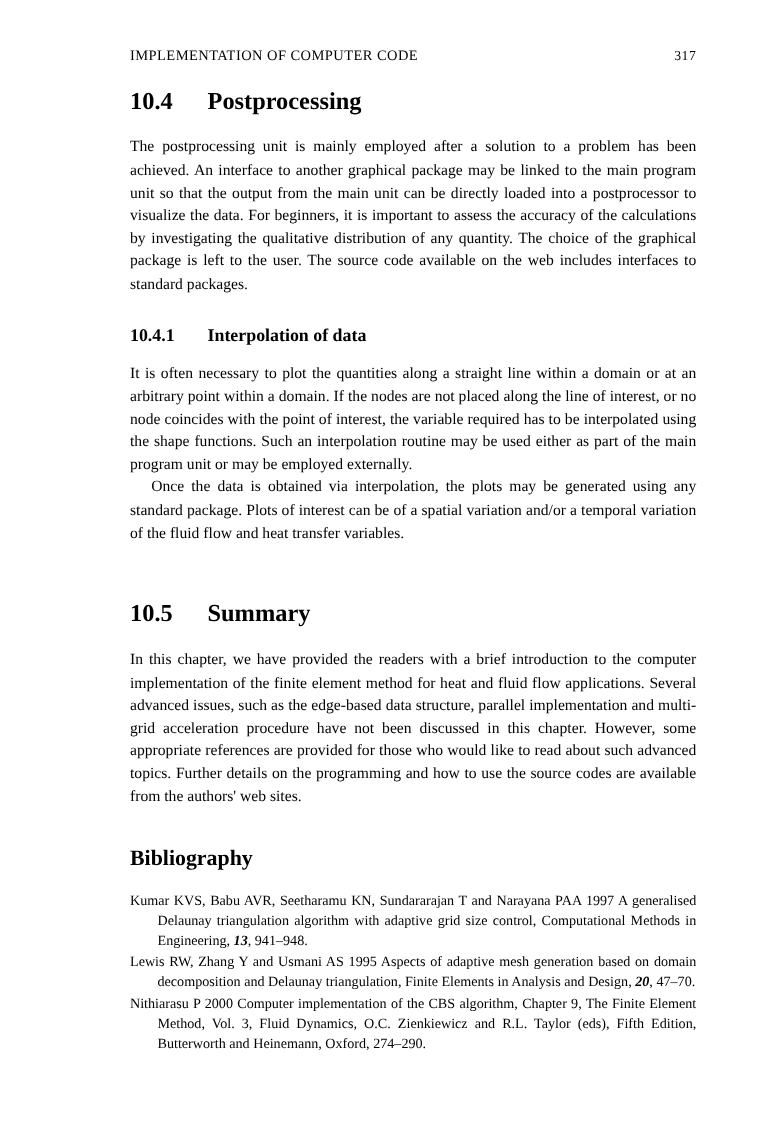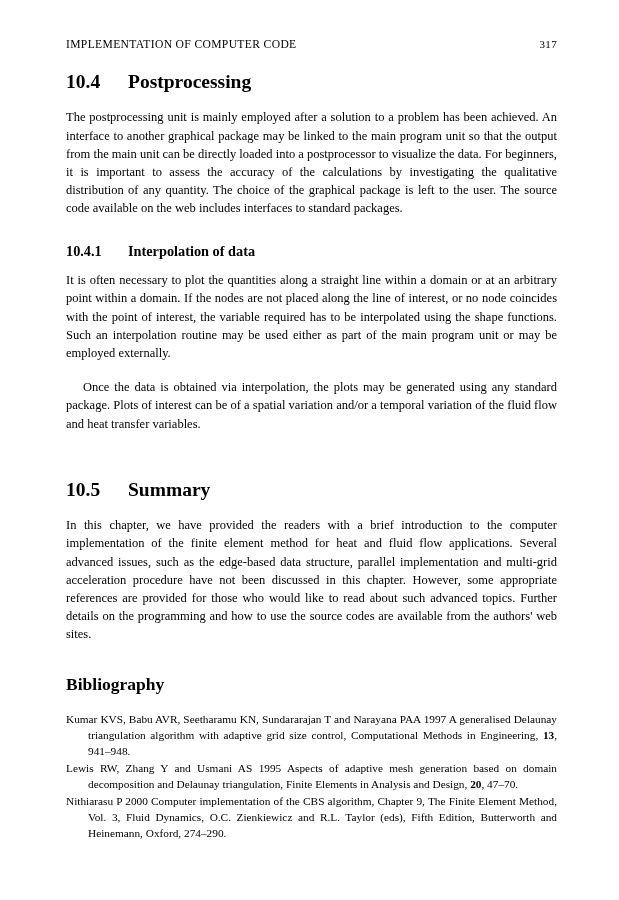--- a/index.html
+++ b/index.html
@@ -13,21 +13,21 @@
     overflow: hidden;
     font-family: "Liberation Serif", serif;
     color: #000000;
   }
   .page {
     position: relative;
     width: 619px;
     height: 750px;
     background: #ffffff;
     box-sizing: border-box;
-    padding: 38px 62px 0 66px;
+    padding: 38px 62px 0 104px;
   }
   .running-head {
     display: flex;
     justify-content: space-between;
     align-items: baseline;
     font-size: 11.6px;
     letter-spacing: 0.35px;
     margin-bottom: 16px;
   }
   .running-head .rh-title {
@@ -59,21 +59,21 @@
     min-width: 62px;
   }
   p.body-text {
     font-size: 12.5px;
     line-height: 1.455;
     text-align: justify;
     margin: 0 0 0 0;
     text-indent: 0;
   }
   p.body-text + p.body-text {
-    margin-top: 16px;
+    margin-top: 0;
   }
   p.indent {
     text-indent: 17px;
   }
   .space-lg { height: 26px; }
   h2.biblio-head {
     font-family: Liberation Serif, serif;
     font-weight: bold;
     font-size: 17.5px;
     margin: 30px 0 16px 0;
@@ -82,21 +82,21 @@
     font-size: 11.3px;
     line-height: 1.42;
   }
   .biblio-item {
     padding-left: 22px;
     text-indent: -22px;
     margin-bottom: 1px;
     text-align: justify;
   }
   .it { }
-  .bd { font-weight: bold; }
+  .bd { font-weight: bold; font-style: italic; }
 </style>
 </head>
 <body>
 
 <div class="page">
 
   <div class="running-head">
     <span class="rh-title">IMPLEMENTATION OF COMPUTER CODE</span>
     <span class="rh-page">317</span>
   </div>

